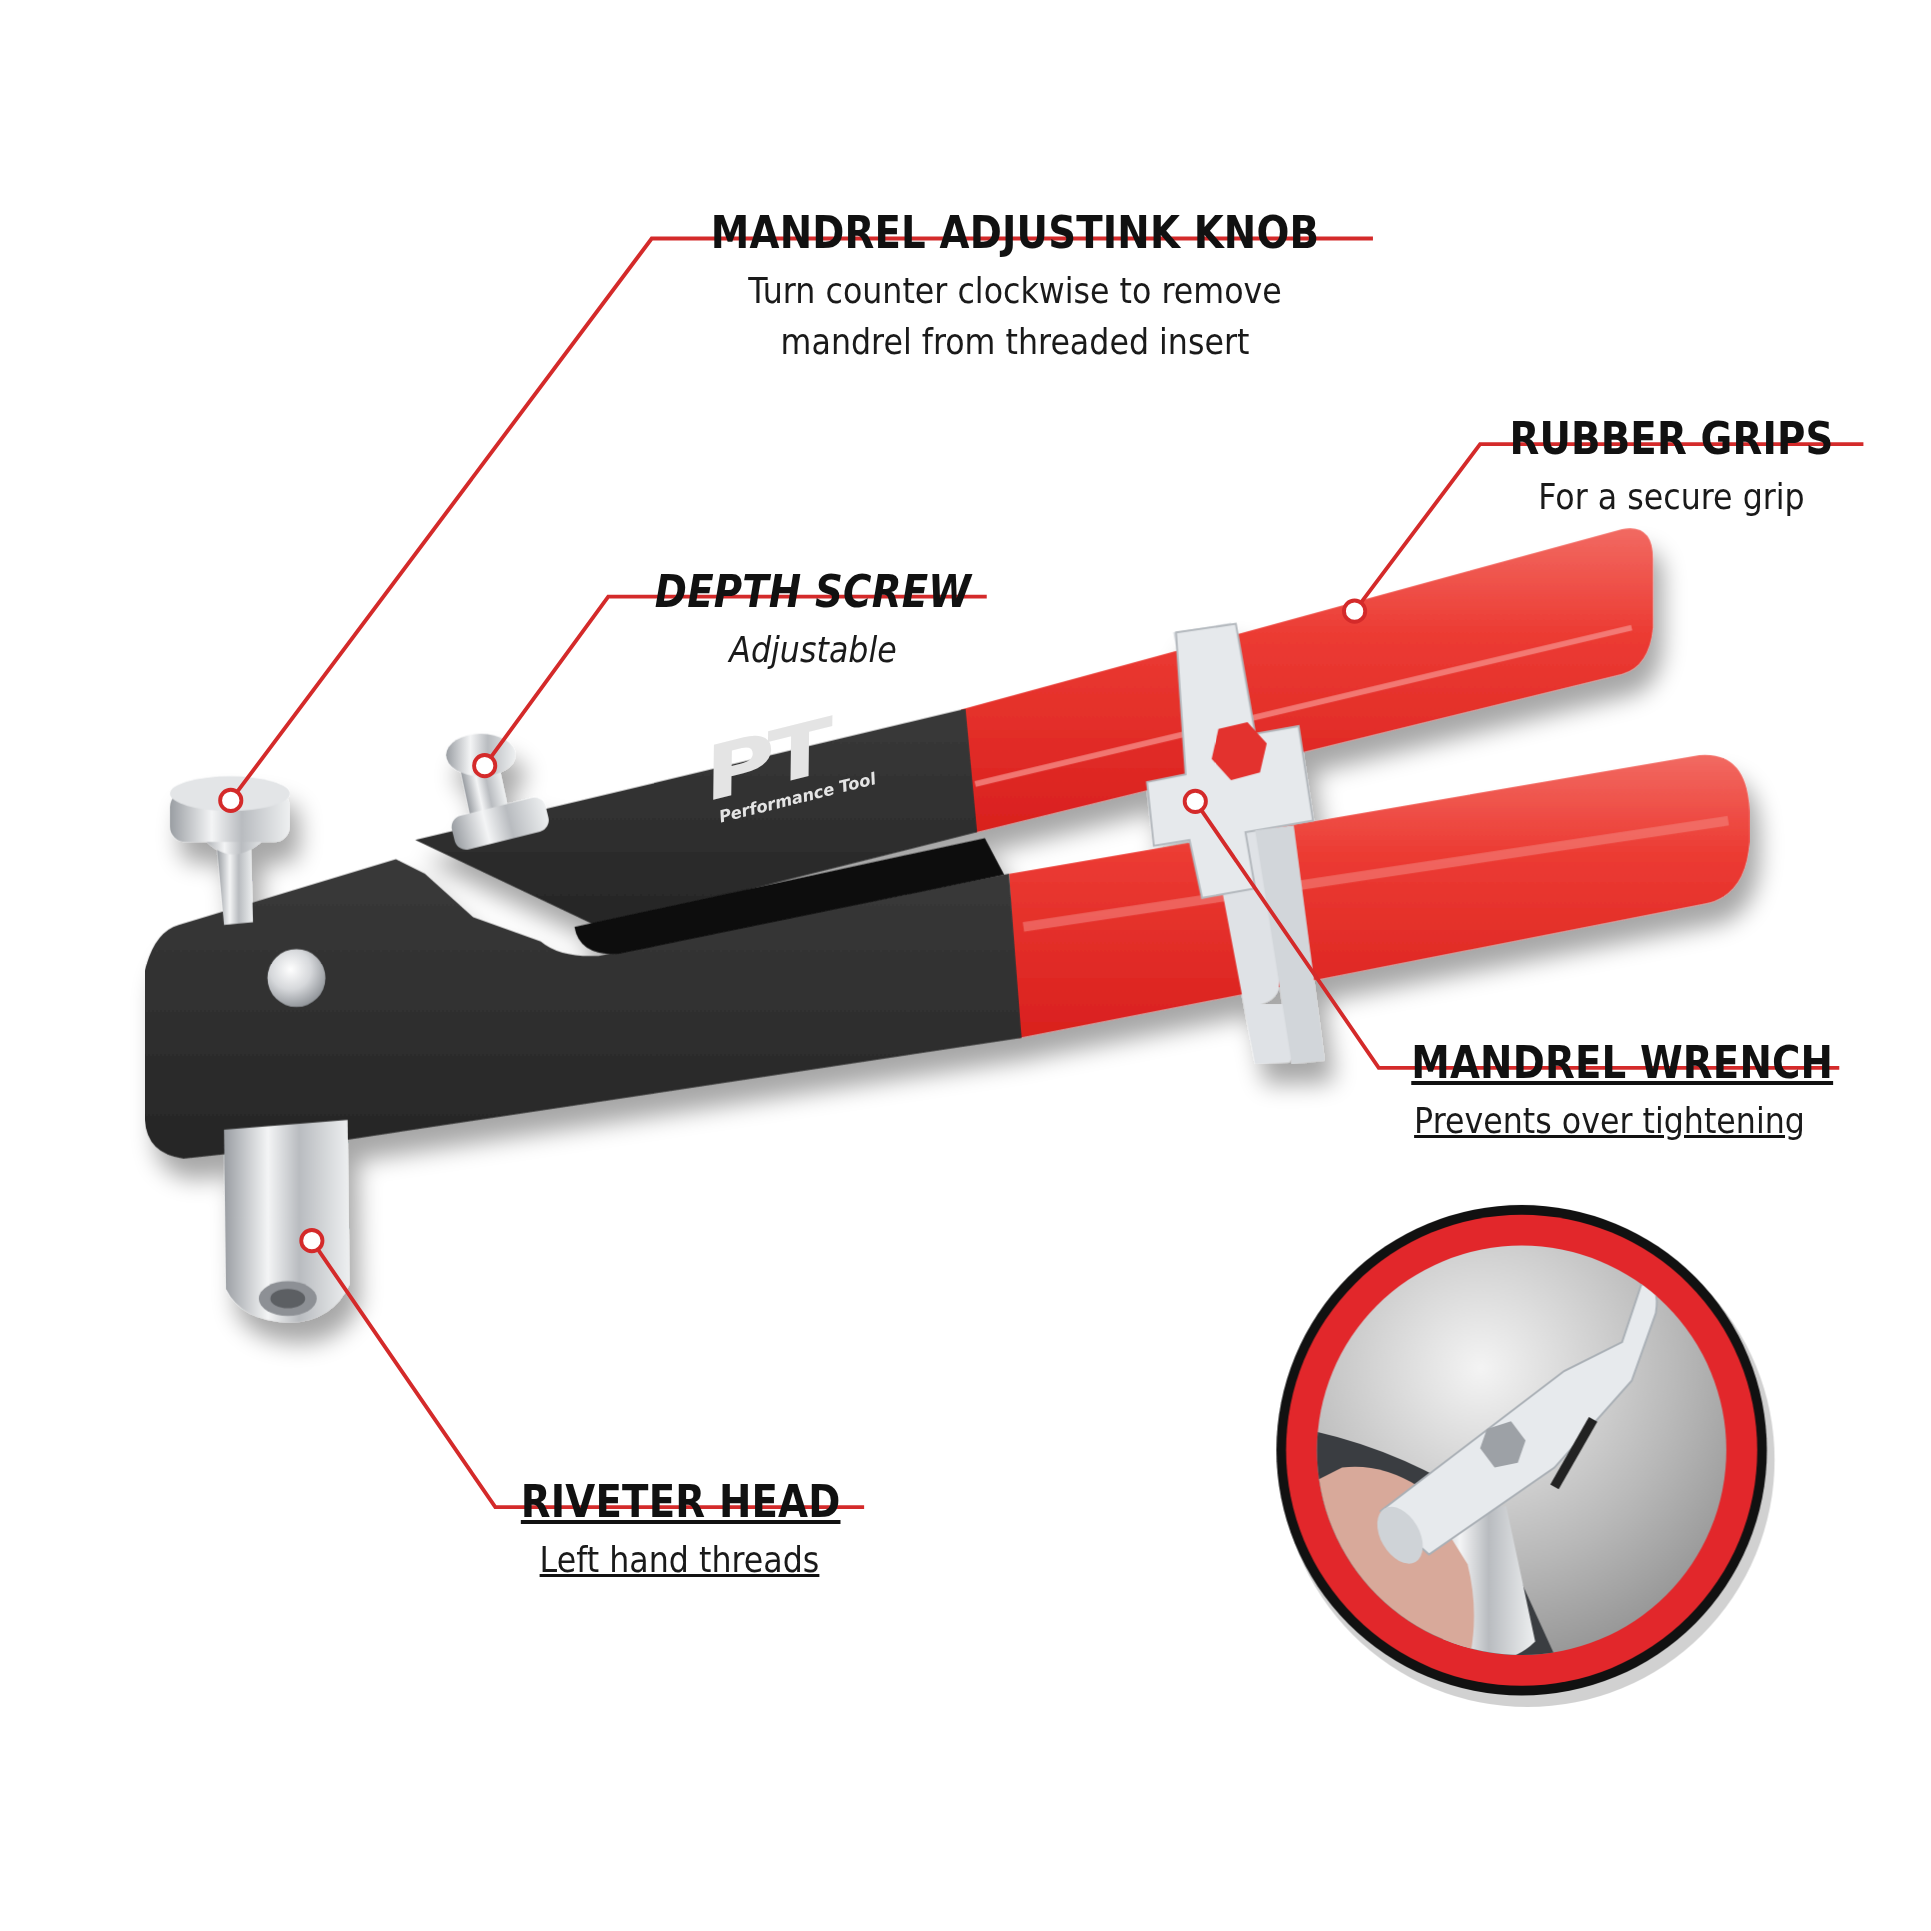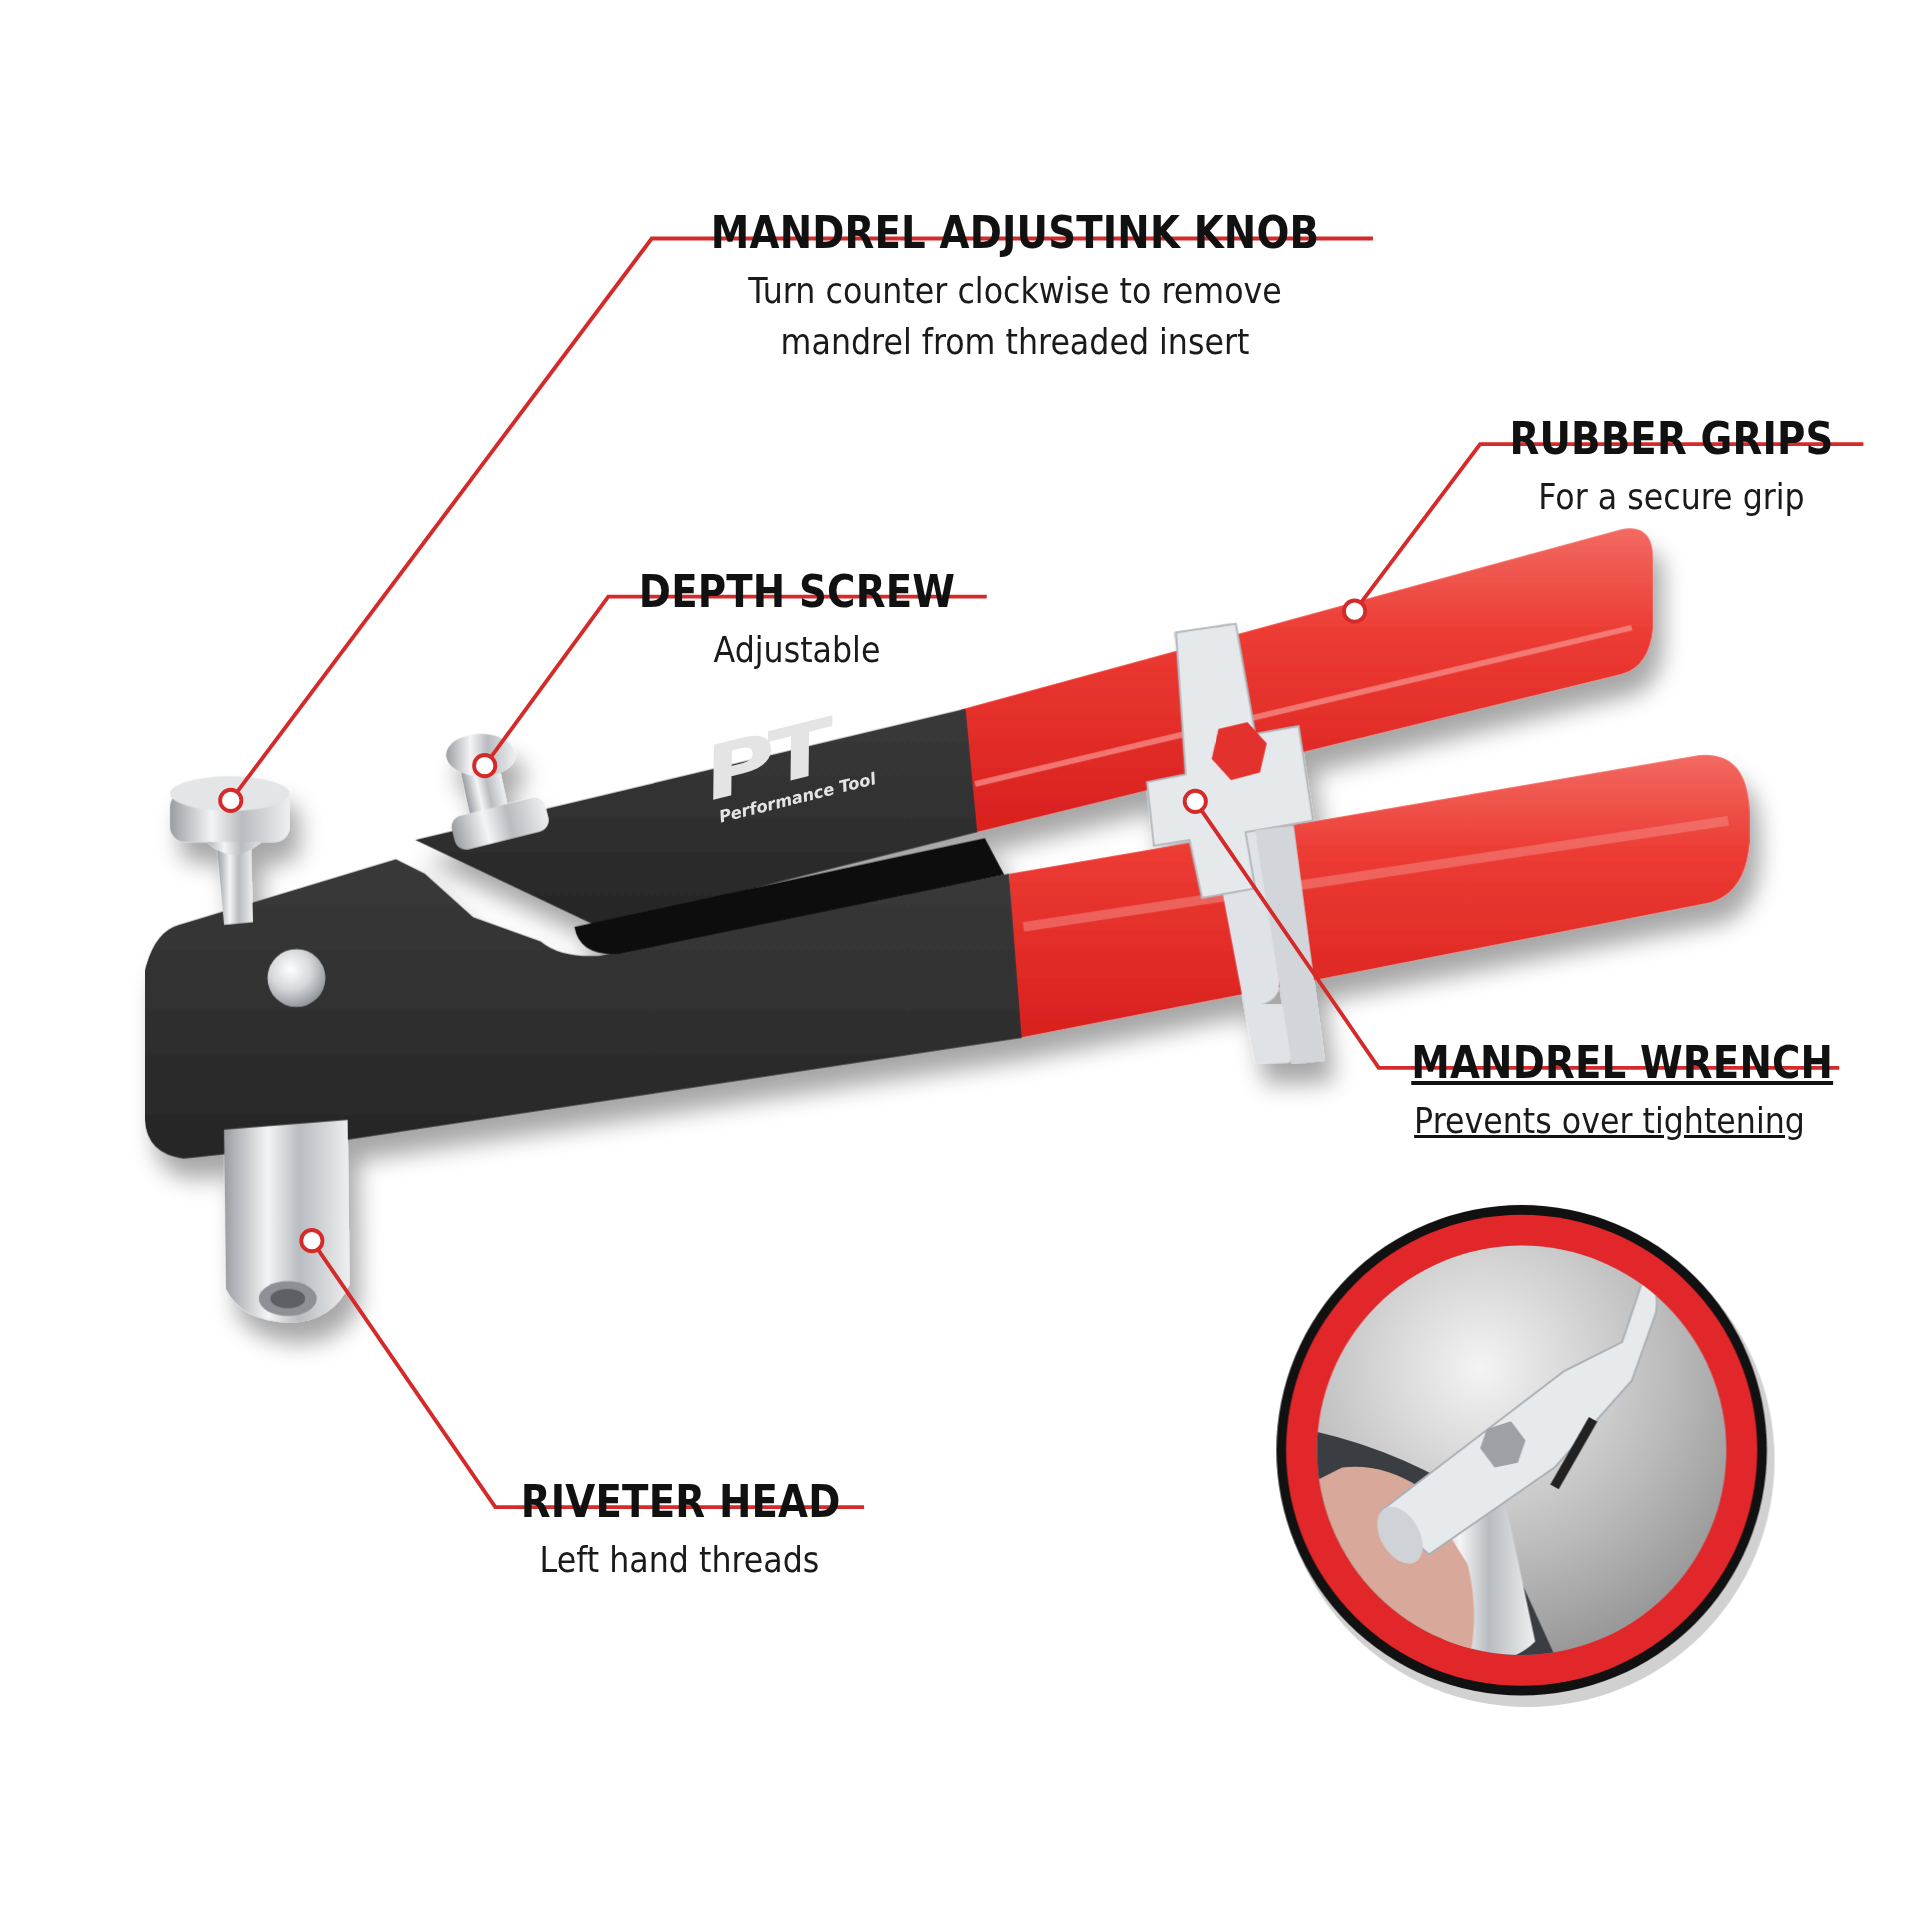--- a/index.html
+++ b/index.html
@@ -140,27 +140,27 @@
   <div class="title">MANDREL ADJUSTINK KNOB</div>
   <div class="sub" style="margin-top:7.7px;">Turn counter clockwise to remove</div>
   <div class="sub">mandrel from threaded insert</div>
 </div>
 
 <div class="callout" style="left:1480px; top:386px; width:383px;">
   <div class="title">RUBBER GRIPS</div>
   <div class="sub" style="margin-top:7.7px;">For a secure grip</div>
 </div>
 
-<div class="callout" style="left:608px; top:539px; width:378px;">
+<div class="callout" style="left:624px; top:539px; width:378px;font-style:italic;">
   <div class="title">DEPTH SCREW</div>
   <div class="sub" style="margin-top:7.7px;">Adjustable</div>
 </div>
 
 <div class="callout" style="left:1379px; top:1010px; width:461px;text-decoration:underline;">
   <div class="title">MANDREL WRENCH</div>
   <div class="sub" style="margin-top:7.7px;">Prevents over tightening</div>
 </div>
 
-<div class="callout" style="left:495px; top:1449px; width:369px;">
+<div class="callout" style="left:495px; top:1449px; width:369px;text-decoration:underline;">
   <div class="title">RIVETER HEAD</div>
   <div class="sub" style="margin-top:7.7px;">Left hand threads</div>
 </div>
 
 
 </body></html>

